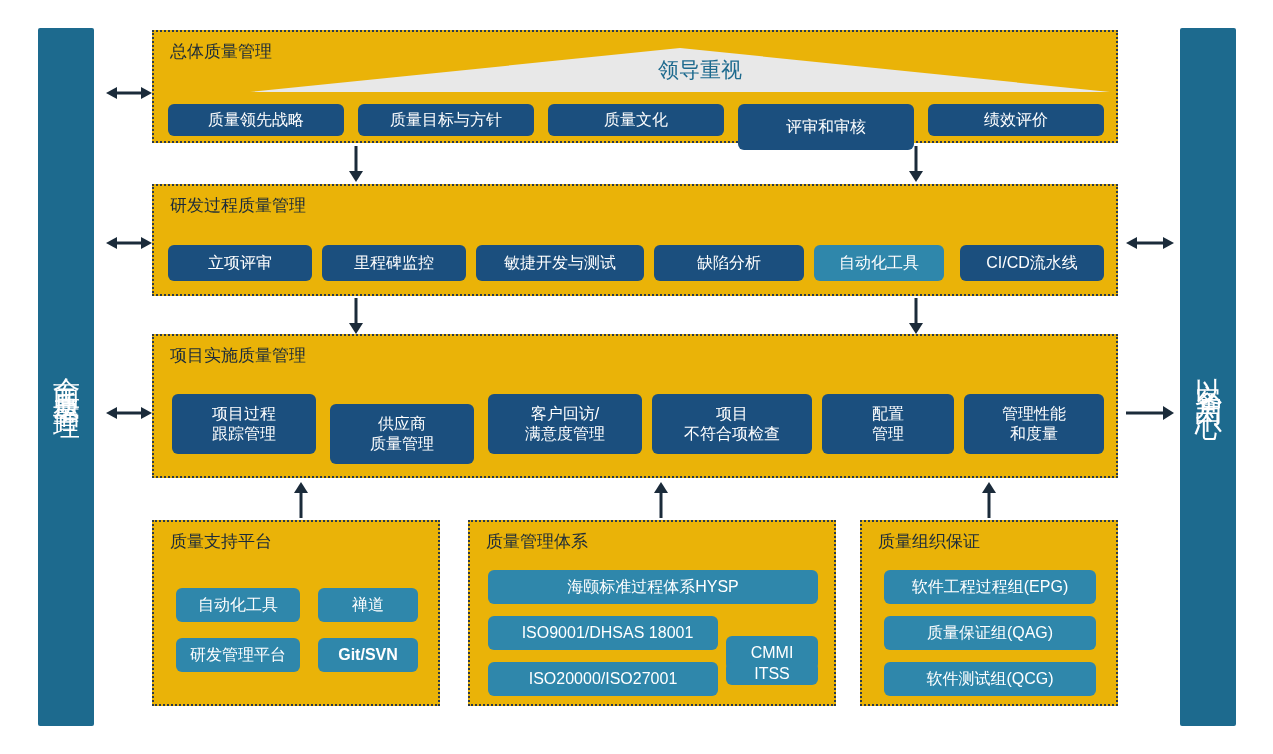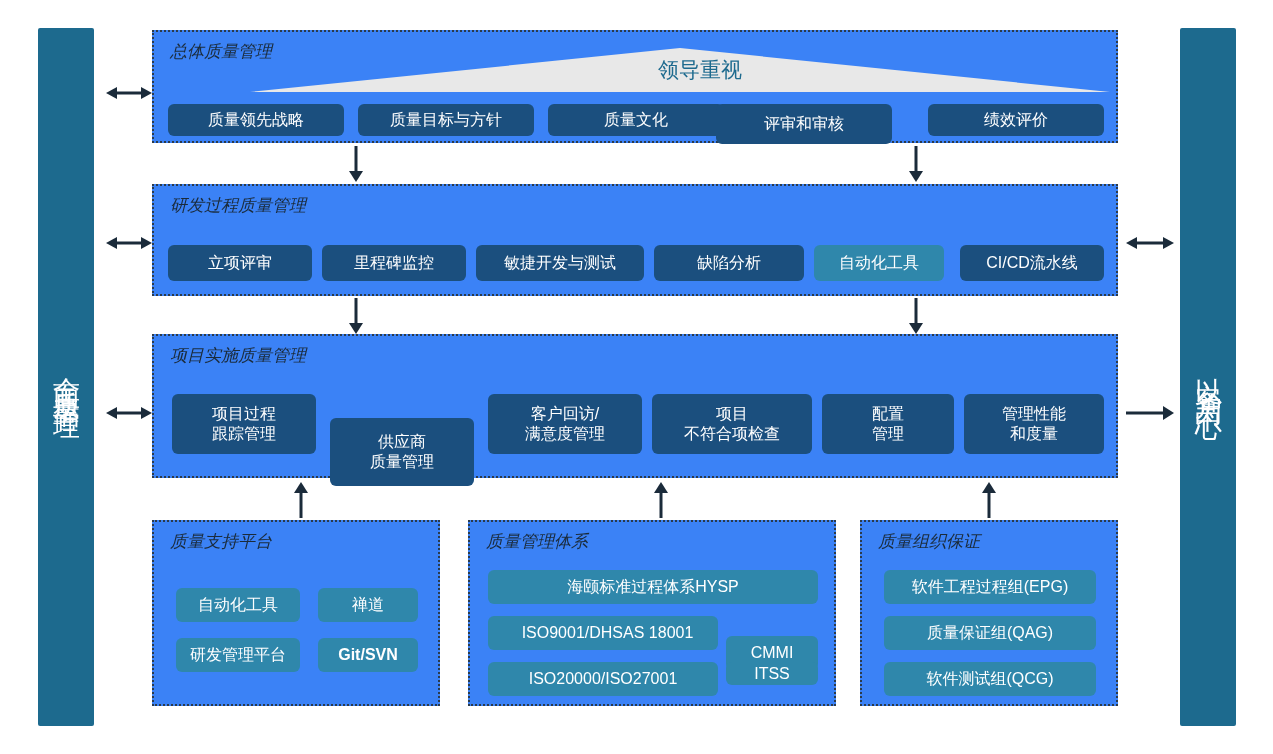--- a/index.html
+++ b/index.html
@@ -41,22 +41,21 @@
     font-weight: 400;
   }
   #pillar-left { left: 38px; }
   #pillar-right { left: 1180px; }
 
   
   .group {
     position: absolute;
     border: 2px dotted #2b3a4a;
     box-sizing: border-box;
-    background: #3b82f6;
-    font-style: italic;
+    background: #eab308;
   }
   .group-title {
     position: absolute;
     top: 8px;
     left: 16px;
     font-size: 17px;
     color: #1b2b3a;
     white-space: nowrap;
   }
 
@@ -129,41 +128,41 @@
   <div id="banner-wrap">
     <svg width="860" height="48" viewBox="0 0 860 48">
       <polygon points="0,46 430,2 860,46" fill="#e8e8e8"></polygon>
     </svg>
     <div id="banner-label">领导重视</div>
   </div>
 
   <div class="cell navy" style="left:168px; top:104px; width:176px; height:32px;">质量领先战略</div>
   <div class="cell navy" style="left:358px; top:104px; width:176px; height:32px;">质量目标与方针</div>
   <div class="cell navy" style="left:548px; top:104px; width:176px; height:32px;">质量文化</div>
-  <div class="cell navy" style="left:716px; top:104px; width:176px; height:40px;">评审和审核</div>
+  <div class="cell navy" style="left:738px; top:104px; width:176px; height:46px;">评审和审核</div>
   <div class="cell navy" style="left:928px; top:104px; width:176px; height:32px;">绩效评价</div>
 
   <div class="group" style="left:152px; top:184px; width:966px; height:112px;">
     <div class="group-title">研发过程质量管理</div>
   </div>
 
   <div class="cell navy" style="left:168px; top:245px; width:144px; height:36px;">立项评审</div>
   <div class="cell navy" style="left:322px; top:245px; width:144px; height:36px;">里程碑监控</div>
   <div class="cell navy" style="left:654px; top:245px; width:150px; height:36px;">缺陷分析</div>
   <div class="cell navy" style="left:476px; top:245px; width:168px; height:36px;">敏捷开发与测试</div>
   <div class="cell teal" style="left:814px; top:245px; width:130px; height:36px;">自动化工具</div>
   <div class="cell navy" style="left:960px; top:245px; width:144px; height:36px;">CI/CD流水线</div>
 
   <div class="group" style="left:152px; top:334px; width:966px; height:144px;">
     <div class="group-title">项目实施质量管理</div>
   </div>
 
   <div class="cell navy" style="left:172px; top:394px; width:144px; height:60px;text-align:center;">项目过程
 跟踪管理</div>
-  <div class="cell navy" style="left:330px; top:418px; width:144px; height:68px;">供应商
+  <div class="cell navy" style="left:330px; top:404px; width:144px; height:60px;">供应商
 质量管理</div>
   <div class="cell navy" style="left:488px; top:394px; width:154px; height:60px;">客户回访/
 满意度管理</div>
   <div class="cell navy" style="left:652px; top:394px; width:160px; height:60px;">项目
 不符合项检查</div>
   <div class="cell navy" style="left:822px; top:394px; width:132px; height:60px;">配置
 管理</div>
   <div class="cell navy" style="left:964px; top:394px; width:140px; height:60px;">管理性能
 和度量</div>
 

